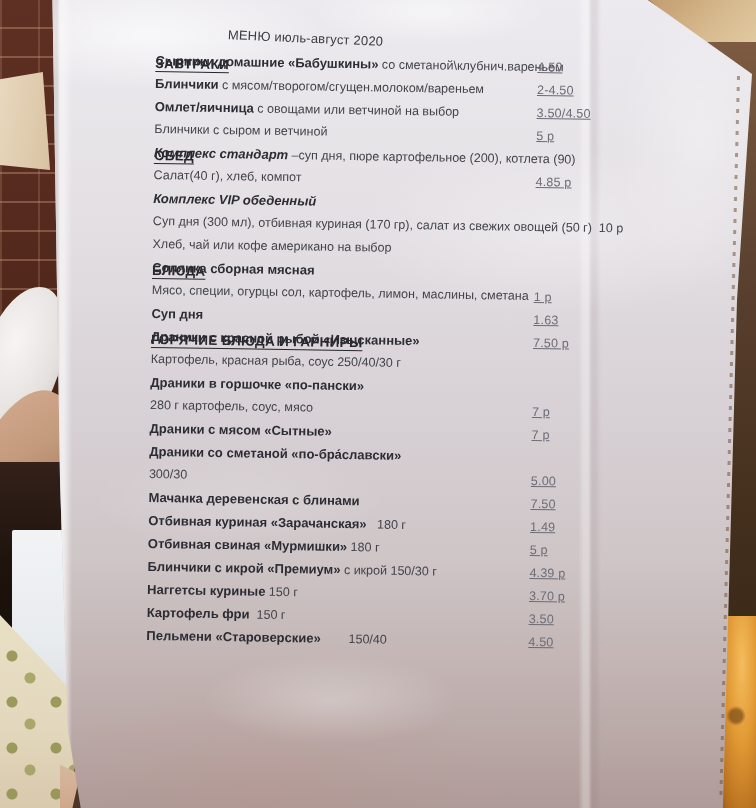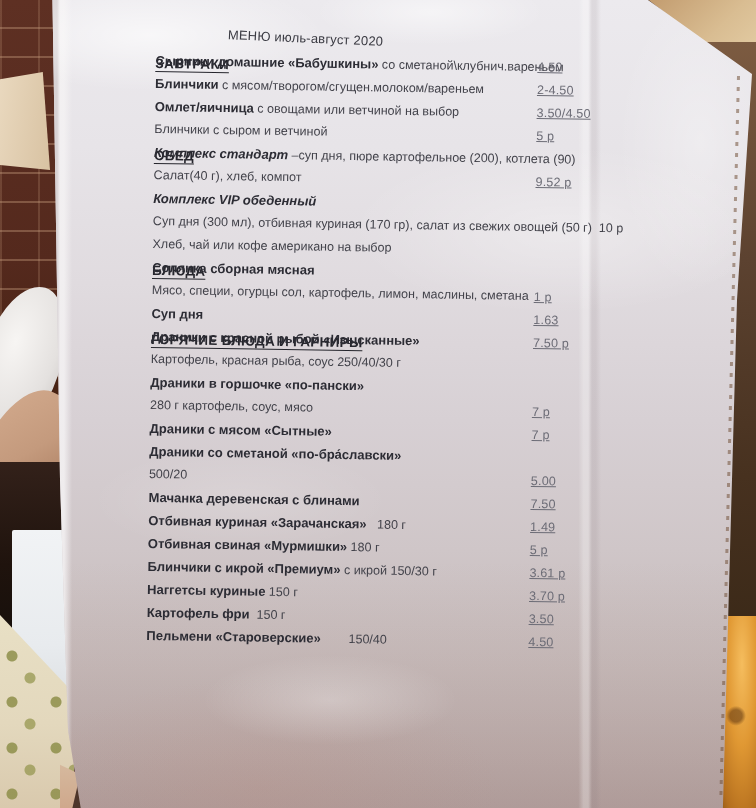--- a/index.html
+++ b/index.html
@@ -160,39 +160,39 @@
     <div class="menu-content">
       <span class="menu-title">МЕНЮ июль-август 2020</span>
       <div id="menu-sections" style="position:static;">
           <div class="m-heading">ЗАВТРАКИ</div>
           <div class="m-row"><span class="m-name"><span class="b">Сырники домашние «Бабушкины»</span> со сметаной\клубнич.вареньем</span><span class="m-price">4.50</span></div>
           <div class="m-row"><span class="m-name"><span class="b">Блинчики</span> с мясом/творогом/сгущен.молоком/вареньем</span><span class="m-price">2-4.50</span></div>
           <div class="m-row"><span class="m-name"><span class="b">Омлет/яичница</span> с овощами или ветчиной на выбор</span><span class="m-price">3.50/4.50</span></div>
           <div class="m-row"><span class="m-name">Блинчики с сыром и ветчиной</span><span class="m-price">5 р</span></div>
           <div class="m-heading">ОБЕД</div>
           <div class="m-row"><span class="m-name"><span class="b i">Комплекс стандарт</span> –суп дня, пюре картофельное (200), котлета (90)</span></div>
-          <div class="m-row"><span class="m-name">Салат(40 г), хлеб, компот</span><span class="m-price">9.52 р</span></div>
+          <div class="m-row"><span class="m-name">Салат(40 г), хлеб, компот</span><span class="m-price">4.85 р</span></div>
           <div class="m-row"><span class="m-name"><span class="b i">Комплекс VIP обеденный</span></span></div>
           <div class="m-row"><span class="m-name">Суп дня (300 мл), отбивная куриная (170 гр), салат из свежих овощей (50 г)  10 р</span></div>
           <div class="m-row"><span class="m-name">Хлеб, чай или кофе американо на выбор</span></div>
           <div class="m-heading">БЛЮДА</div>
           <div class="m-row"><span class="m-name"><span class="b">Солянка сборная мясная</span></span></div>
           <div class="m-row"><span class="m-name">Мясо, специи, огурцы сол, картофель, лимон, маслины, сметана</span><span class="m-price">1 р</span></div>
           <div class="m-row"><span class="m-name"><span class="b">Суп дня</span></span><span class="m-price">1.63</span></div>
           <div class="m-heading">ГОРЯЧИЕ БЛЮДА И ГАРНИРЫ</div>
           <div class="m-row"><span class="m-name"><span class="b">Драники с красной рыбой «Изысканные»</span></span><span class="m-price">7.50 р</span></div>
           <div class="m-row"><span class="m-name">Картофель, красная рыба, соус 250/40/30 г</span></div>
           <div class="m-row"><span class="m-name"><span class="b">Драники в горшочке «по-пански»</span></span></div>
           <div class="m-row"><span class="m-name">280 г картофель, соус, мясо</span><span class="m-price">7 р</span></div>
           <div class="m-row"><span class="m-name"><span class="b">Драники с мясом «Сытные»</span></span><span class="m-price">7 р</span></div>
           <div class="m-row"><span class="m-name"><span class="b">Драники со сметаной «по-бра́славски»</span></span></div>
-          <div class="m-row"><span class="m-name">500/20</span><span class="m-price">5.00</span></div>
+          <div class="m-row"><span class="m-name">300/30</span><span class="m-price">5.00</span></div>
           <div class="m-row"><span class="m-name"><span class="b">Мачанка деревенская с блинами</span></span><span class="m-price">7.50</span></div>
           <div class="m-row"><span class="m-name"><span class="b">Отбивная куриная «Зарачанская»</span>   180 г</span><span class="m-price">1.49</span></div>
           <div class="m-row"><span class="m-name"><span class="b">Отбивная свиная «Мурмишки»</span> 180 г</span><span class="m-price">5 р</span></div>
-          <div class="m-row"><span class="m-name"><span class="b">Блинчики с икрой «Премиум»</span> с икрой 150/30 г</span><span class="m-price">3.61 р</span></div>
+          <div class="m-row"><span class="m-name"><span class="b">Блинчики с икрой «Премиум»</span> с икрой 150/30 г</span><span class="m-price">4.39 р</span></div>
           <div class="m-row"><span class="m-name"><span class="b">Наггетсы куриные</span> 150 г</span><span class="m-price">3.70 р</span></div>
           <div class="m-row"><span class="m-name"><span class="b">Картофель фри</span>  150 г</span><span class="m-price">3.50</span></div>
           <div class="m-row"><span class="m-name"><span class="b">Пельмени «Староверские»</span>        150/40</span><span class="m-price">4.50</span></div>
         </div>
     </div>
   </div>
 </div>
 
 </body></html>

